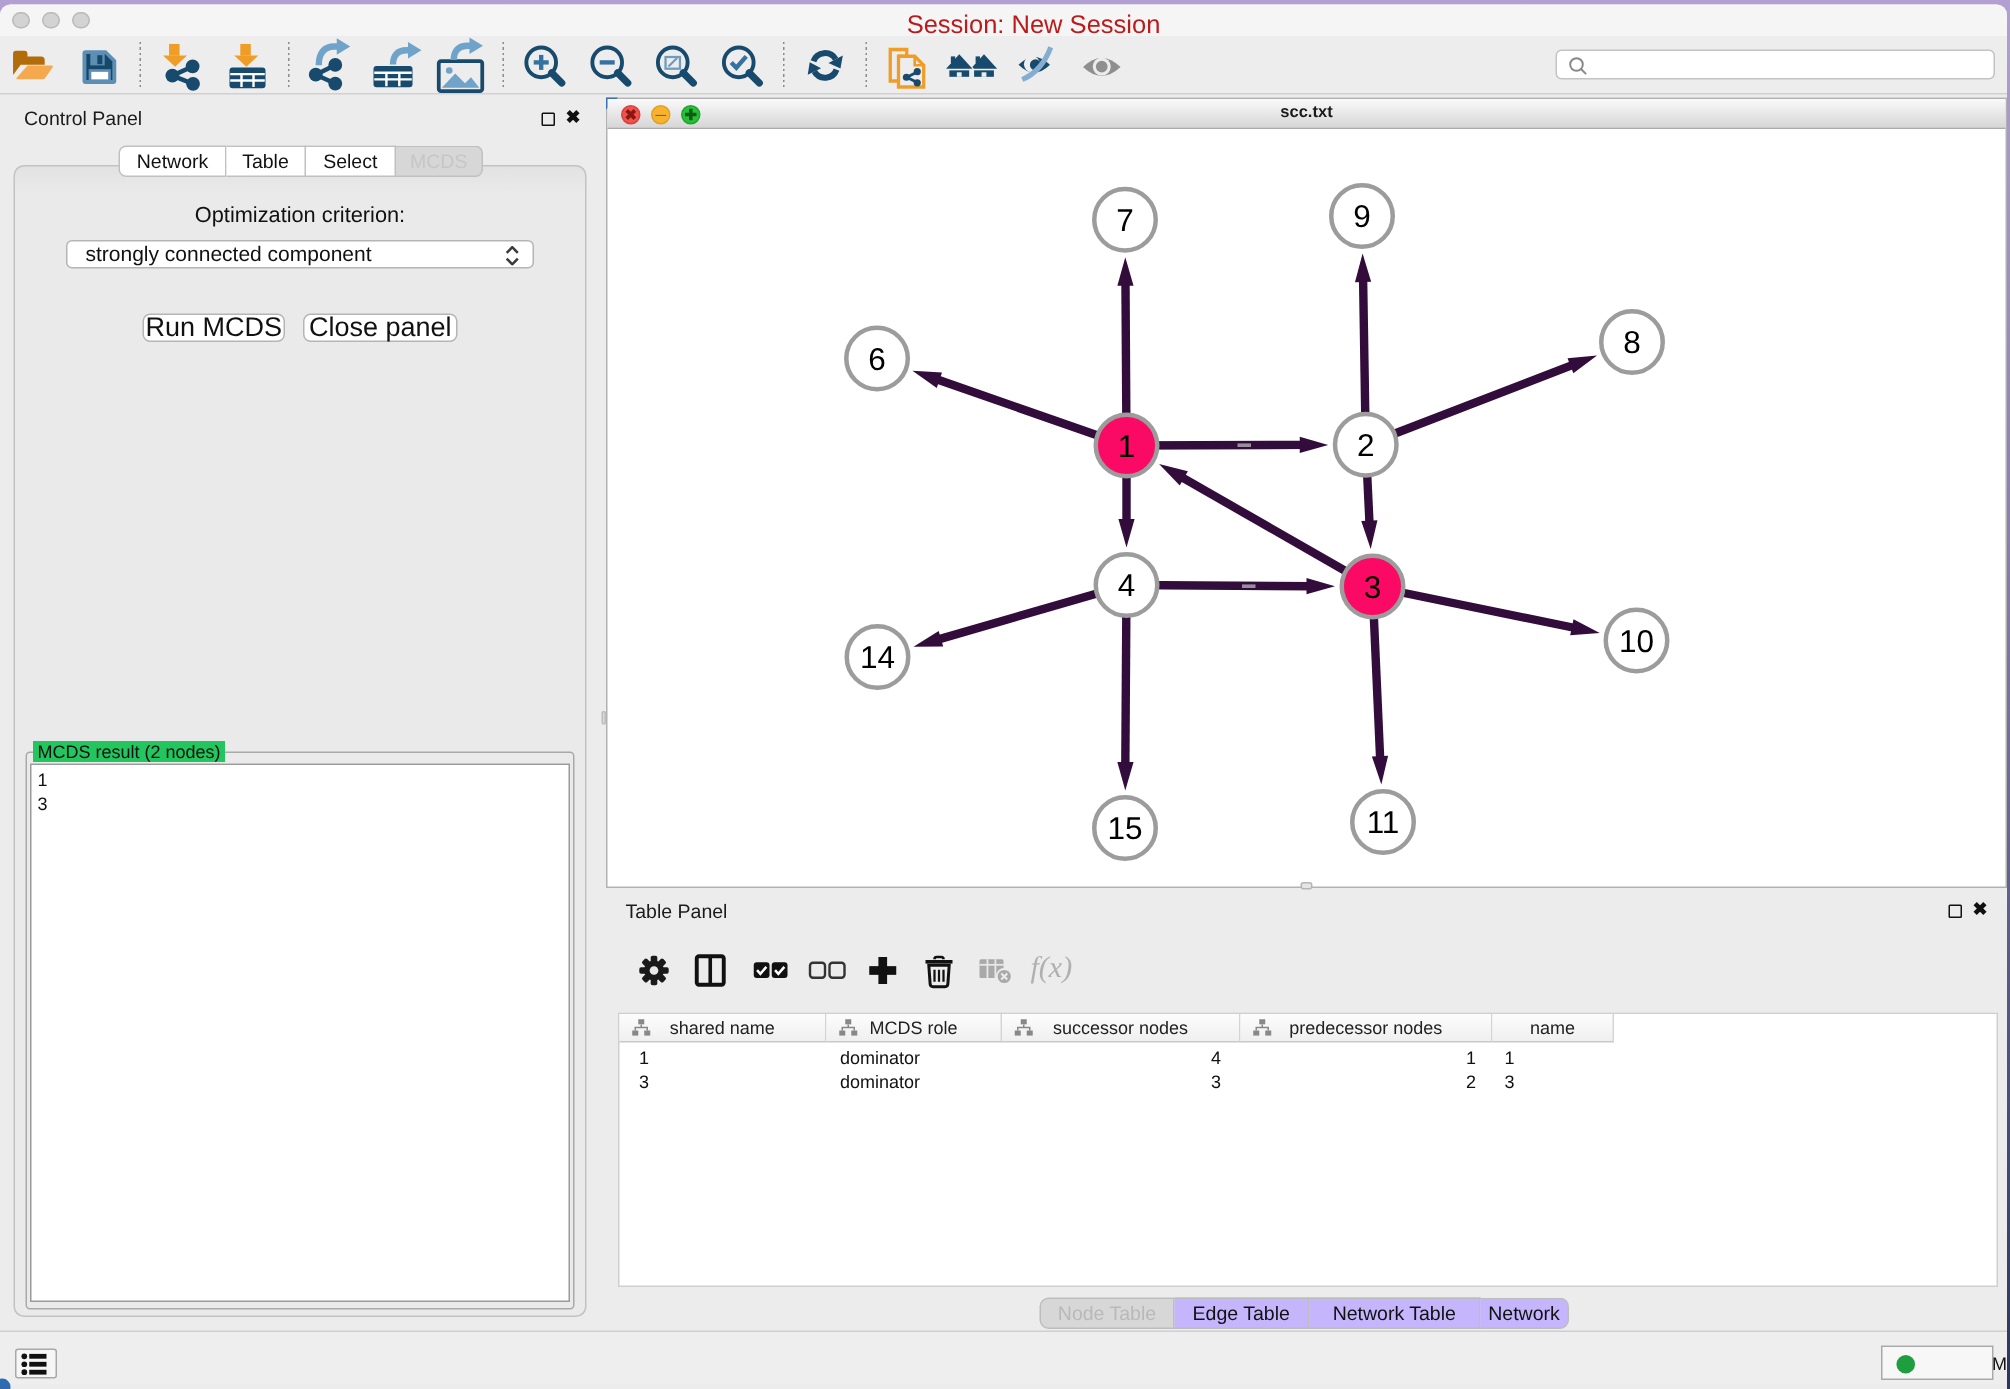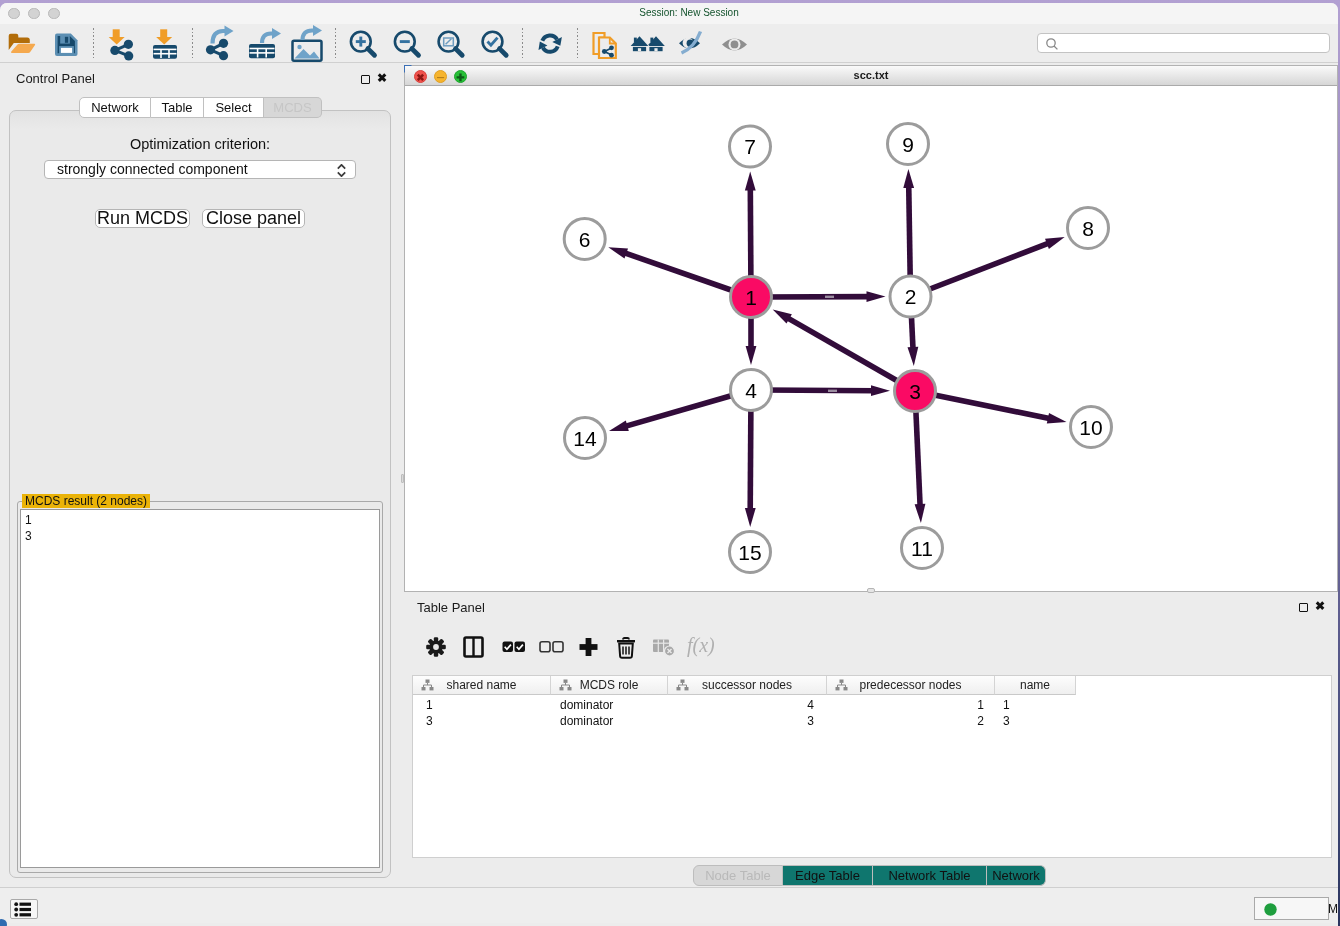--- a/index.html
+++ b/index.html
@@ -1,50 +1,50 @@
 <!DOCTYPE html>
 <html><head><meta charset="utf-8">
 <style>
 *{margin:0;padding:0;box-sizing:border-box;}
 html,body{width:1340px;height:926px;overflow:hidden;}
 body{font-family:"Liberation Sans",sans-serif;background:linear-gradient(#b2a0d2,#8a7bb0 40%,#3f4877 85%,#2b355f);position:relative;}
 #win{position:absolute;left:0;top:3px;width:1338px;height:923px;background:#ececec;border-radius:7px 7px 0 0;}
 
 #titlebar{position:absolute;left:0;top:3px;width:1338px;height:23px;background:#f5f5f5;border-radius:7px 7px 0 0;border-bottom:1px solid #dadada;}
 #titlebar .dot{position:absolute;top:4.5px;width:11.5px;height:11.5px;border-radius:50%;background:#d3d3d3;border:1px solid #b9b9b9;}
-#title-text{position:absolute;top:4px;left:0;width:1338px;text-align:center;font-size:10px;color:#14532d;padding-left:40px;}
+#title-text{position:absolute;top:4px;left:0;width:1338px;text-align:center;font-size:17px;color:#b91c1c;padding-left:40px;}
 
 #toolbar{position:absolute;left:0;top:24px;width:1338px;height:39px;background:#ededed;border-bottom:1px solid #d0d0d0;}
 .sep{position:absolute;top:4px;height:30px;width:1px;background-image:repeating-linear-gradient(#8b8b8b 0 1.6px,transparent 1.6px 3.6px);}
 #searchbox{position:absolute;left:1037px;top:9px;width:293px;height:20px;background:#fff;border:1px solid #c3c3c3;border-radius:4px;}
 
 #cp-head{position:absolute;left:16px;top:71px;font-size:13px;color:#1b1b1b;}
 #cp-float{position:absolute;left:361px;top:75px;width:9px;height:9px;border:1.4px solid #111;border-radius:1px;}
 #cp-close{position:absolute;left:377px;top:71px;font-size:12px;font-weight:bold;color:#111;}
 #cp-panel{position:absolute;left:9px;top:110px;width:382px;height:768px;background:linear-gradient(#e2e2e2,#eaeaea 18px);border:1px solid #c2c2c2;border-radius:7px;}
 .tab{position:absolute;top:97px;height:21px;font-size:13px;color:#111;text-align:center;background:#fff;border:1px solid #c0c0c0;line-height:20px;}
 #optlabel{position:absolute;left:9px;top:136px;width:382px;text-align:center;font-size:14.5px;color:#111;}
 #optselect{position:absolute;left:44px;top:160px;width:312px;height:19px;background:#fff;border:1px solid #b5b5b5;border-radius:4px;font-size:14px;line-height:17.5px;padding-left:12px;color:#111;}
 .btn{position:absolute;top:209px;height:19px;background:#fff;border:1px solid #b5b5b5;border-radius:5px;font-size:18px;text-align:center;line-height:17.5px;color:#111;}
 #grp{position:absolute;left:17px;top:501px;width:366px;height:372px;border:1px solid #a9a9a9;border-radius:3px;}
-#grp-label{position:absolute;left:22px;top:494px;background:#eab308;padding:0 3px;font-size:12px;color:#111;}
+#grp-label{position:absolute;left:22px;top:494px;background:#22c55e;padding:0 3px;font-size:12px;color:#111;}
 #grp-list{position:absolute;left:20px;top:509px;width:360px;height:359px;background:#fff;border:1px solid #9a9a9a;font-size:12px;line-height:16px;padding:2px 0 0 4px;color:#111;}
 
 #nw{position:absolute;left:404px;top:65px;width:934px;height:527px;border:1px solid #b2b2b2;background:#fff;}
 #nw-titlebar{position:absolute;left:0;top:0;width:932px;height:20px;background:linear-gradient(#fafafa,#d6d6d6);border-bottom:1px solid #aaa;}
 #nw-title{position:absolute;left:0;top:3px;width:932px;text-align:center;font-size:11px;font-weight:600;color:#1a1a1a;}
 .tl{position:absolute;top:3.5px;width:13px;height:13px;border-radius:50%;font-size:10px;font-weight:bold;text-align:center;line-height:13px;}
 
 #tp-head{position:absolute;left:417px;top:600px;font-size:13px;color:#1b1b1b;}
 #tp-float{position:absolute;left:1299px;top:603px;width:9px;height:9px;border:1.4px solid #111;border-radius:1px;}
 #tp-close{position:absolute;left:1315px;top:599px;font-size:12px;font-weight:bold;color:#111;}
 #tbl-wrap{position:absolute;left:412px;top:675px;width:920px;height:183px;background:#fff;border:1px solid #cfcfcf;}
 .hdr{position:absolute;top:0;height:19px;background:linear-gradient(#fdfdfd,#efefef);border-right:1px solid #d4d4d4;border-bottom:1px solid #c9c9c9;font-size:12px;color:#222;text-align:center;line-height:18px;}
 .cell{position:absolute;font-size:12px;color:#111;height:16px;line-height:16px;}
-.btab{position:absolute;top:865px;height:21px;border:1px solid #bdbdbd;background:#0f766e;font-size:13px;text-align:center;line-height:19px;color:#111;}
+.btab{position:absolute;top:865px;height:21px;border:1px solid #bdbdbd;background:#c4b5fd;font-size:13px;text-align:center;line-height:19px;color:#111;}
 #statusbar{position:absolute;left:0;top:887px;width:1338px;height:36px;background:#eeeeee;border-top:1px solid #cfcfcf;}
 #memory{position:absolute;left:1254px;top:897px;width:75px;height:23px;background:#f7f7f7;border:1px solid #a9a9a9;font-size:12px;color:#111;}
 #listbtn{position:absolute;left:10px;top:899px;width:28px;height:20px;background:#f6f6f6;border:1px solid #a9a9a9;border-radius:2px;}
 </style></head>
 <body>
 <div id="win"></div>
 <div id="titlebar">
   <div class="dot" style="left:8px;"></div>
   <div class="dot" style="left:28px;"></div>
   <div class="dot" style="left:48px;"></div>

